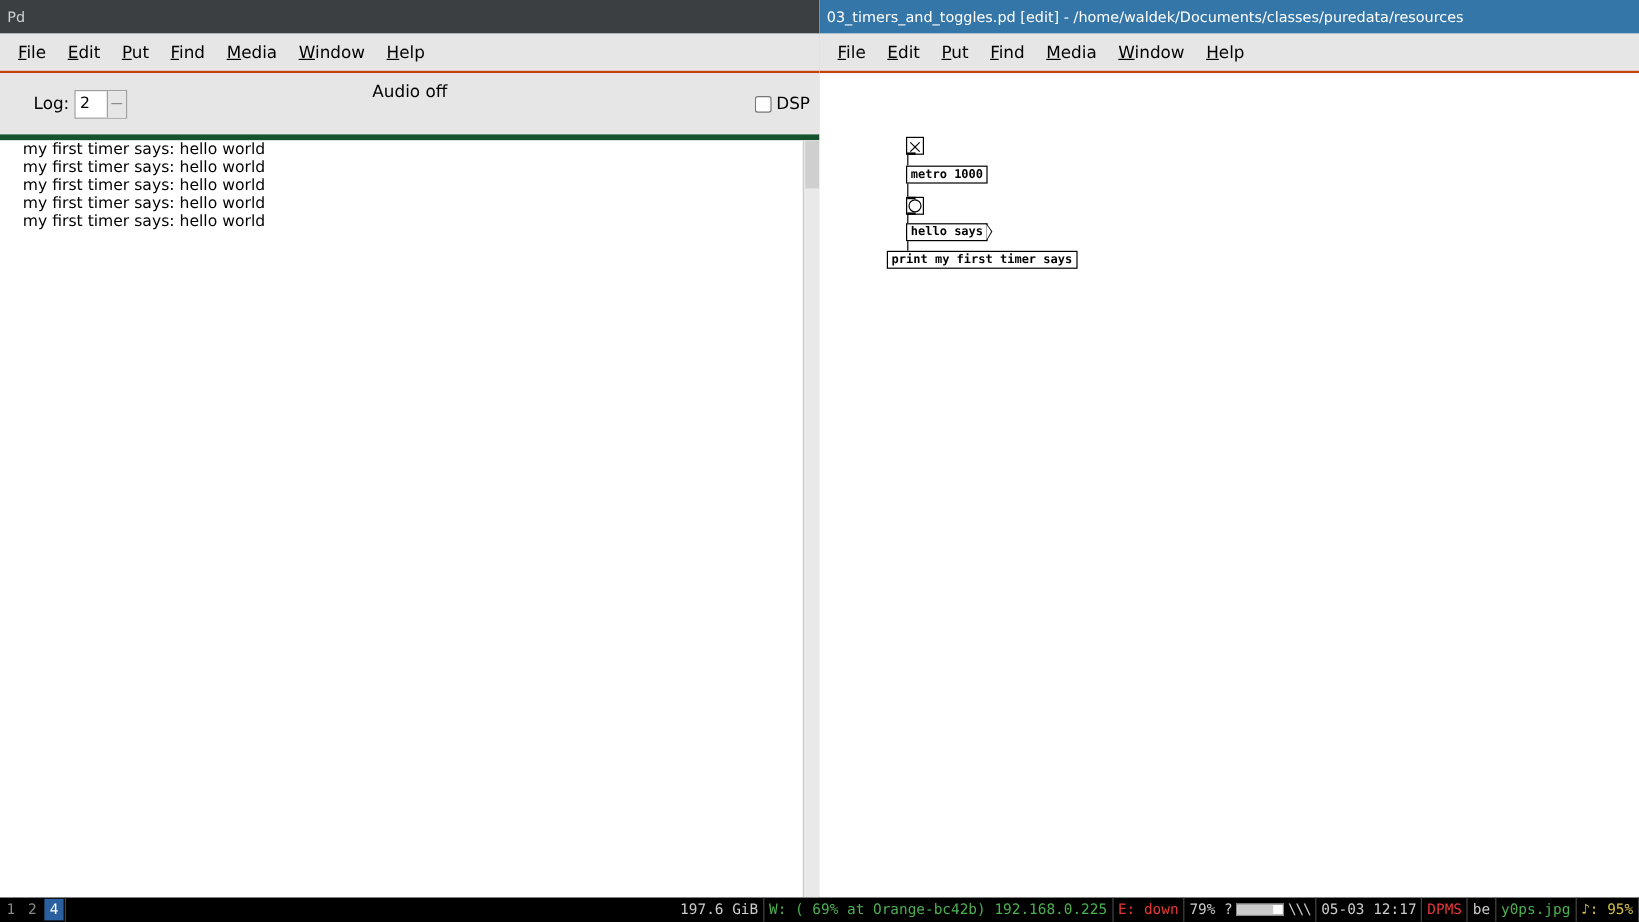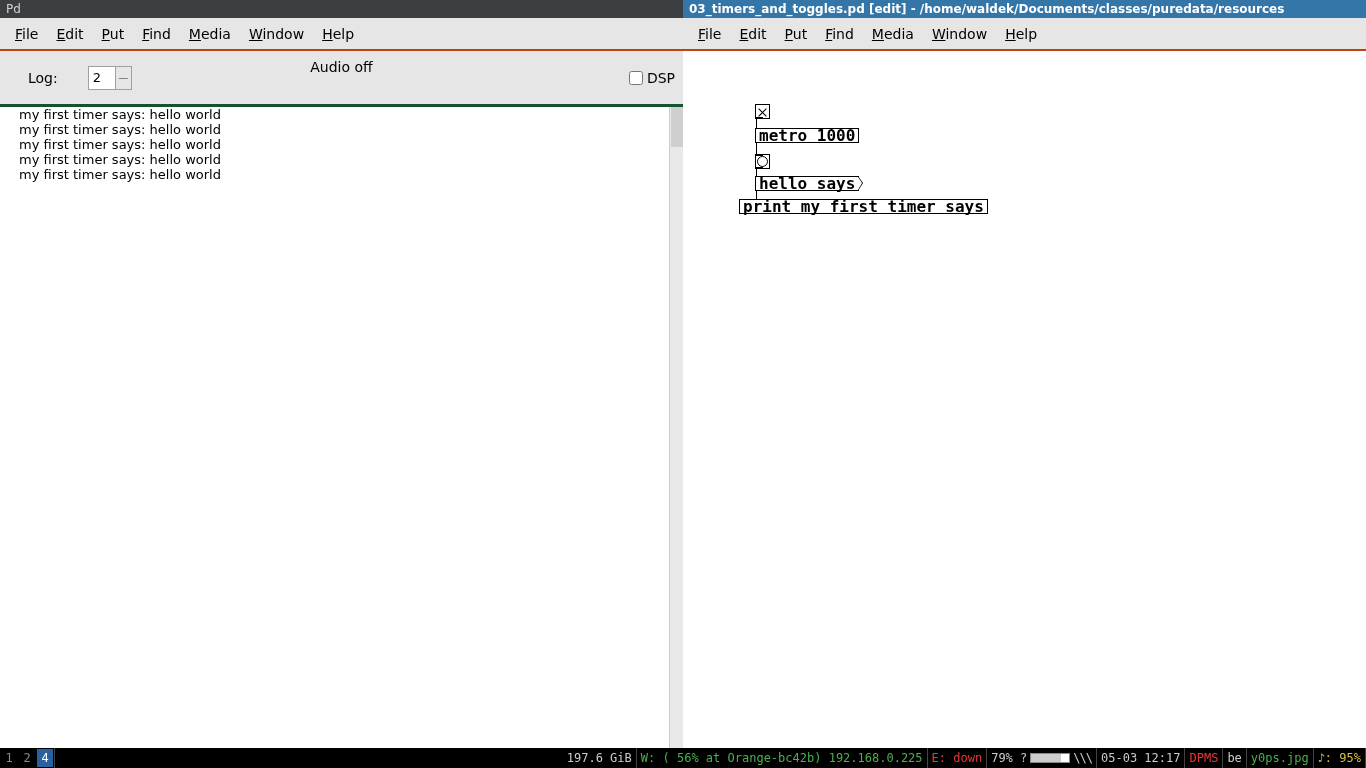--- a/index.html
+++ b/index.html
@@ -2,42 +2,42 @@
 <html><head>
 <meta charset="utf-8">
 <style>
 * { margin:0; padding:0; box-sizing:border-box; }
 body { font-family:"DejaVu Sans","Liberation Sans",sans-serif; font-size:13px; width:1366px; height:768px; overflow:hidden; background:#000; position:relative; }
 
 .win { position:absolute; top:0; height:748px; background:#fff; display:flex; flex-direction:column; }
 .win.left { left:0; width:683px; }
 .win.right { left:683px; width:683px; }
 
-.titlebar { height:18px; background:#3c3f41; color:#cfd1d3; font-size:12px; display:flex; align-items:center; padding:0 6px; font-family:"DejaVu Sans",sans-serif; }
-.titlebar.doc { background:#3576a8; color:#fff; white-space:nowrap; overflow:hidden;font-weight:bold; }
+.titlebar { height:28px; background:#3c3f41; color:#cfd1d3; font-size:12px; display:flex; align-items:center; padding:0 6px; font-family:"DejaVu Sans",sans-serif; }
+.titlebar.doc { background:#3576a8; color:#fff; white-space:nowrap; overflow:hidden; }
 
 .menubar { height:33px; background:#e6e6e6; border-bottom:2px solid #c2410c; display:flex; align-items:center; padding:0 6px; gap:0; }
 .menubar .mi { padding:4px 9px; cursor:pointer; font-size:14px; }
 .menubar .mi .u { text-decoration:underline; }
 
-.toolbar { height:56px; background:#e6e6e6; border-bottom:3px solid #14532d; display:flex; align-items:center; padding:0 10px; position:relative;gap:26px; }
+.toolbar { height:56px; background:#e6e6e6; border-bottom:5px solid #14532d; display:flex; align-items:center; padding:0 10px; position:relative; }
 .toolbar .log-label { margin-left:18px; font-size:14px; }
 .toolbar .log-spin { display:inline-flex; align-items:center; border:1px solid #a0a0a0; background:#fff; height:24px; margin-left:4px; }
 .toolbar .log-spin .val { width:26px; padding:2px 4px; font-size:13px; }
 .toolbar .log-spin .arrows { width:16px; height:100%; background:#e6e6e6; border-left:1px solid #a0a0a0; display:flex; align-items:center; justify-content:center; font-size:10px; color:#666; }
 .toolbar .audio { position:absolute; left:50%; top:8px; transform:translateX(-50%); font-size:14px; }
 .toolbar .dsp { position:absolute; right:8px; display:flex; align-items:center; gap:4px; font-size:14px; }
 .toolbar .dsp input { width:14px; height:14px; }
 
 .console { flex:1; background:#fff; font-size:13px; padding:0 4px; position:relative; overflow:auto; font-family:"DejaVu Sans",sans-serif; }
 .console .line { line-height:15px; white-space:pre;margin-left:15px; }
 .console .scrollbar { position:absolute; right:0; top:0; width:14px; height:100%; background:#e9e9e9; border-left:1px solid #ccc; }
 .console .scrollbar .thumb { position:absolute; top:0; left:1px; width:12px; height:40px; background:#cfcfcf; }
 
-.canvas { flex:1; background:#fff; position:relative; font-family:"DejaVu Sans Mono","Courier New",monospace; font-size:16px; }
+.canvas { flex:1; background:#fff; position:relative; font-family:"DejaVu Sans Mono","Courier New",monospace; font-size:10px; }
 .pd-toggle { position:absolute; width:15px; height:15px; border:1px solid #000; background:#fff; }
 .pd-toggle::before, .pd-toggle::after { content:""; position:absolute; left:1px; right:1px; top:50%; border-top:1px solid #000; }
 .pd-toggle::before { transform:rotate(45deg); }
 .pd-toggle::after  { transform:rotate(-45deg); }
 .pd-bang { position:absolute; width:15px; height:15px; border:1px solid #000; background:#fff; }
 .pd-bang .circ { position:absolute; left:1px; top:1px; right:1px; bottom:1px; border:1px solid #000; border-radius:50%; }
 .pd-obj, .pd-msg { position:absolute; border:1px solid #000; background:#fff; padding:0px 3px; line-height:14px; height:15px; white-space:nowrap; font-weight:bold; }
 .pd-msg { border-radius:0; }
 .pd-msg::after { content:""; position:absolute; right:-5px; top:-1px; width:0; height:0; border-top:7px solid transparent; border-bottom:8px solid transparent; border-left:5px solid #000; }
 .pd-msg::before { content:""; position:absolute; right:-4px; top:0px; width:0; height:0; border-top:6px solid transparent; border-bottom:7px solid transparent; border-left:4px solid #fff; z-index:1; }
@@ -135,21 +135,21 @@
 <div class="statusbar">
   <div class="seg ws">
     <span>1</span>
     <span>2</span>
     <span class="active">4</span>
   </div>
   <div class="spacer"></div>
   <div class="seg">197.6 GiB</div>
   <div class="seg">
     <span class="green">W:</span>&nbsp;
-    <span class="green">( 56% at Orange-bc42b) 192.168.0.225</span>
+    <span class="green">( 69% at Orange-bc42b) 192.168.0.225</span>
   </div>
   <div class="seg">
     <span class="red">E:</span>&nbsp;
     <span class="red">down</span>
   </div>
   <div class="seg">
     <span>79% ?</span>
     <span class="bat-bar">
         <span class="fill" style="width:79%"></span>
       </span>

